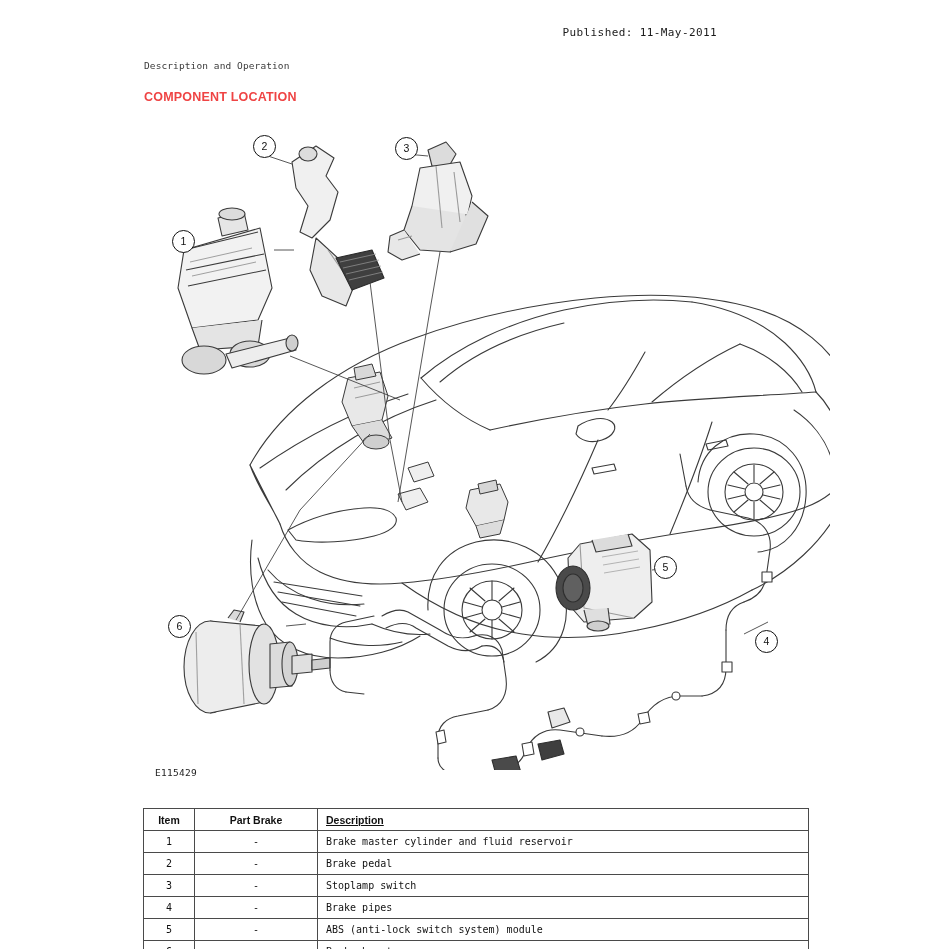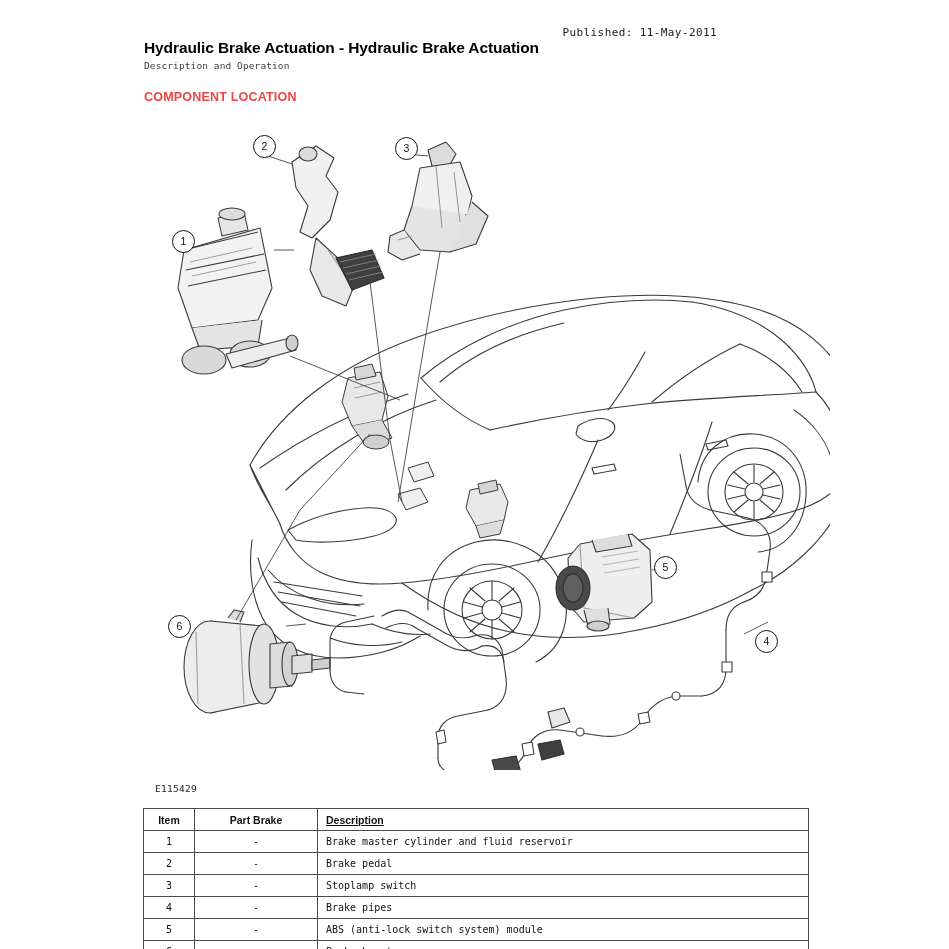--- a/index.html
+++ b/index.html
@@ -62,21 +62,20 @@
     white-space: nowrap;
   }
   .figure-id {
     position: absolute;
     left: 155px;
     top: 767px;
     font-family: "DejaVu Sans Mono", monospace;
     font-size: 9.5px;
     color: #222;
     letter-spacing: 0.3px;
-    margin-top: 16px;
   }
   
   .illustration {
     position: absolute;
     left: 140px;
     top: 110px;
     width: 690px;
     height: 660px;
   }
   .illustration svg {
@@ -125,21 +124,20 @@
   table.parts td.desc { text-align: left; padding-left: 8px; }
   table.parts col.c1 { width: 38px; }
   table.parts col.c2 { width: 110px; }
 </style>
 </head>
 <body>
 
 <div class="page">
 
   <div class="published">Published: 11-May-2011</div>
-  <div class="title">Hydraulic Brake Actuation - Hydraulic Brake Actuation</div>
   <div class="subtitle">Description and Operation</div>
   <div class="section-head">COMPONENT LOCATION</div>
 
   <div class="illustration">
     <svg width="690" height="660" viewBox="0 0 690 660" xmlns="http://www.w3.org/2000/svg">
       <g fill="none" stroke="#3a3a3a" stroke-width="1.1" stroke-linejoin="round" stroke-linecap="round">
 
         <path d="M110 355 C 140 300, 200 255, 275 228 C 330 208, 395 194, 455 188
                  C 520 182, 575 186, 620 200 C 660 213, 690 238, 705 268
                  C 718 294, 720 322, 712 350"></path>

